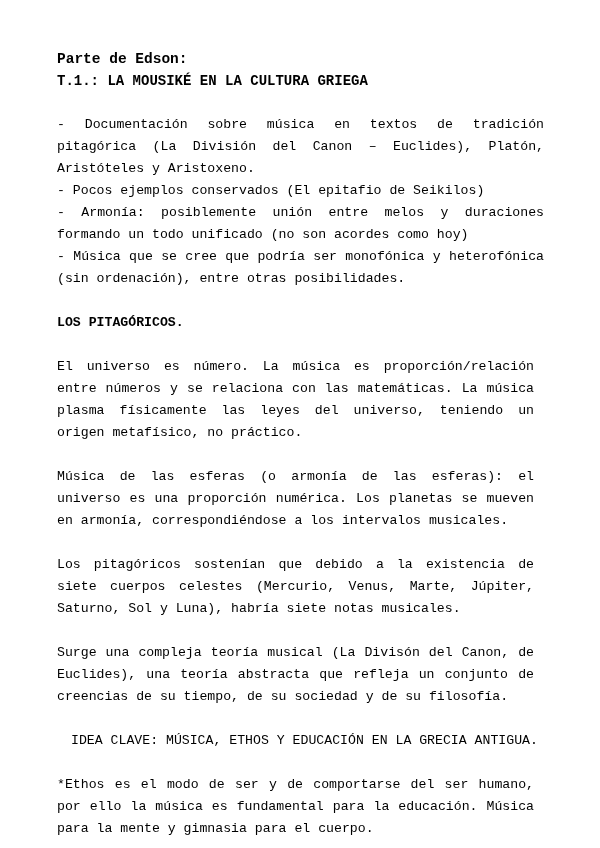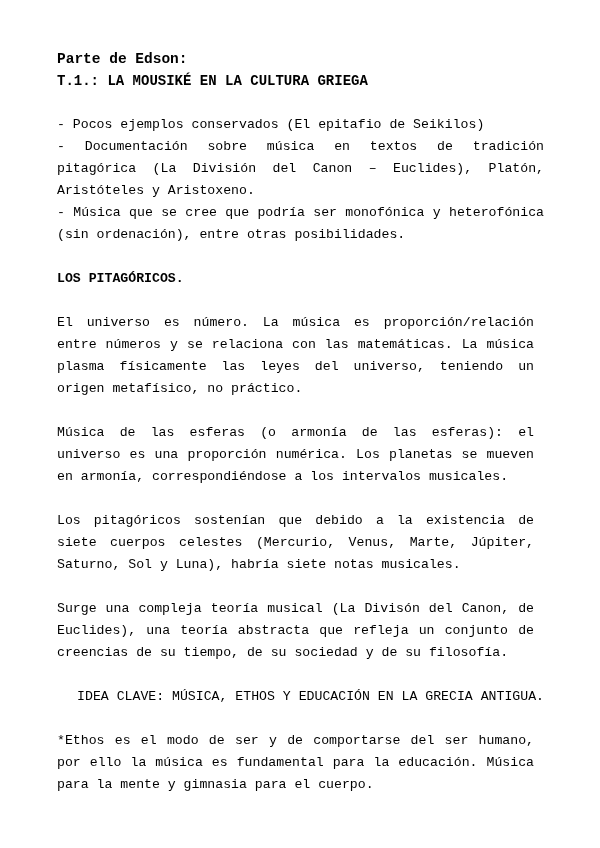--- a/index.html
+++ b/index.html
@@ -49,33 +49,34 @@
       font-weight: bold;
       font-size: 13.2px;
       margin: 8px 0 22px 0;
     }
     p.body {
       margin: 0 10px 22px 0;
       text-align: justify;
     }
     p.idea {
       margin: 0 0 22px 14px;
-      text-align: right;
+      text-align: left;
     }
   </style>
 </head>
 <body>
 
 <div class="page">
   <div class="heading">Parte de Edson:</div>
   <div class="title">T.1.: LA MOUSIKÉ EN LA CULTURA GRIEGA</div>
 
   <ul class="bullets">
+    <li>- Documentación sobre música en textos de tradición pitagórica (La División del Canon – Euclides), Platón, Aristóteles y Aristoxeno.</li>
     <li>- Pocos ejemplos conservados (El epitafio de Seikilos)</li>
-    <li>- Documentación sobre música en textos de tradición pitagórica (La División del Canon – Euclides), Platón, Aristóteles y Aristoxeno.</li>
+    <li>- Armonía: posiblemente unión entre melos y duraciones formando un todo unificado (no son acordes como hoy)</li>
     <li>- Música que se cree que podría ser monofónica y heterofónica (sin ordenación), entre otras posibilidades.</li>
   </ul>
 
   <div class="section-title">LOS PITAGÓRICOS.</div>
 
   <p class="body">El universo es número. La música es proporción/relación entre números y se relaciona con las matemáticas. La música plasma físicamente las leyes del universo, teniendo un origen metafísico, no práctico.</p>
   <p class="body">Música de las esferas (o armonía de las esferas): el universo es una proporción numérica. Los planetas se mueven en armonía, correspondiéndose a los intervalos musicales.</p>
   <p class="body">Los pitagóricos sostenían que debido a la existencia de siete cuerpos celestes (Mercurio, Venus, Marte, Júpiter, Saturno, Sol y Luna), habría siete notas musicales.</p>
   <p class="body">Surge una compleja teoría musical (La Divisón del Canon, de Euclides), una teoría abstracta que refleja un conjunto de creencias de su tiempo, de su sociedad y de su filosofía.</p>
 

